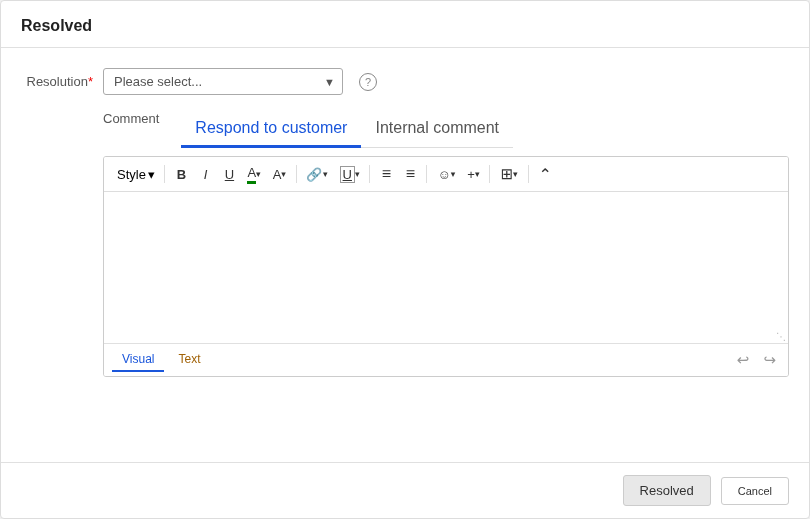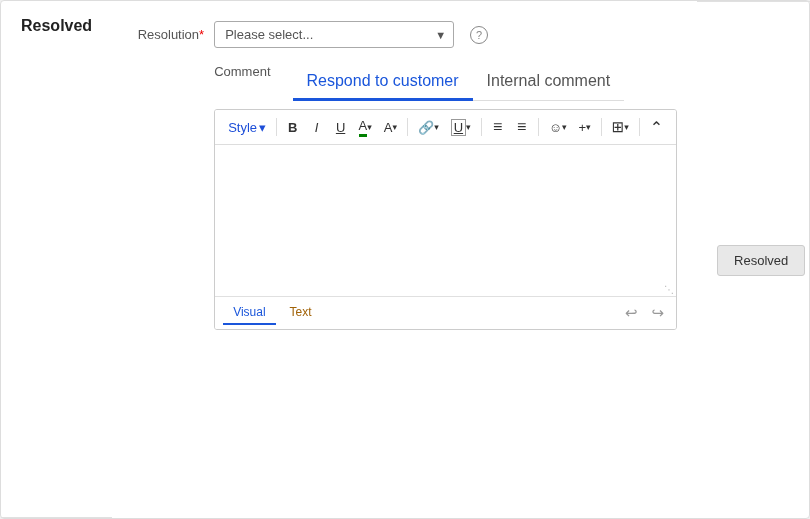--- a/index.html
+++ b/index.html
@@ -13,21 +13,21 @@
       width: 810px;
       min-height: 519px;
     }
     .dialog {
       background: #fff;
       border: 1px solid #ddd;
       border-radius: 4px;
       width: 810px;
       min-height: 519px;
       display: flex;
-      flex-direction: row;
+      flex-direction: column;
     }
     .dialog-header {
       padding: 16px 20px 12px 20px;
       border-bottom: 1px solid #e0e0e0;
     }
     .dialog-title {
       font-size: 16px;
       font-weight: 600;
       color: #222;
     }
@@ -149,21 +149,21 @@
       background: #ddd;
       margin: 0 3px;
     }
     .toolbar-style {
       display: inline-flex;
       align-items: center;
       gap: 2px;
       font-size: 13px;
       padding: 3px 5px;
       cursor: pointer;
-      color: #1d4ed8;
+      color: #000000;
     }
     .editor-bold { font-weight: bold; }
     .editor-italic { font-style: italic; }
     .editor-underline { text-decoration: underline; }
     .editor-area {
       min-height: 140px;
       padding: 8px;
       outline: none;
       font-size: 13px;
       color: #333;

